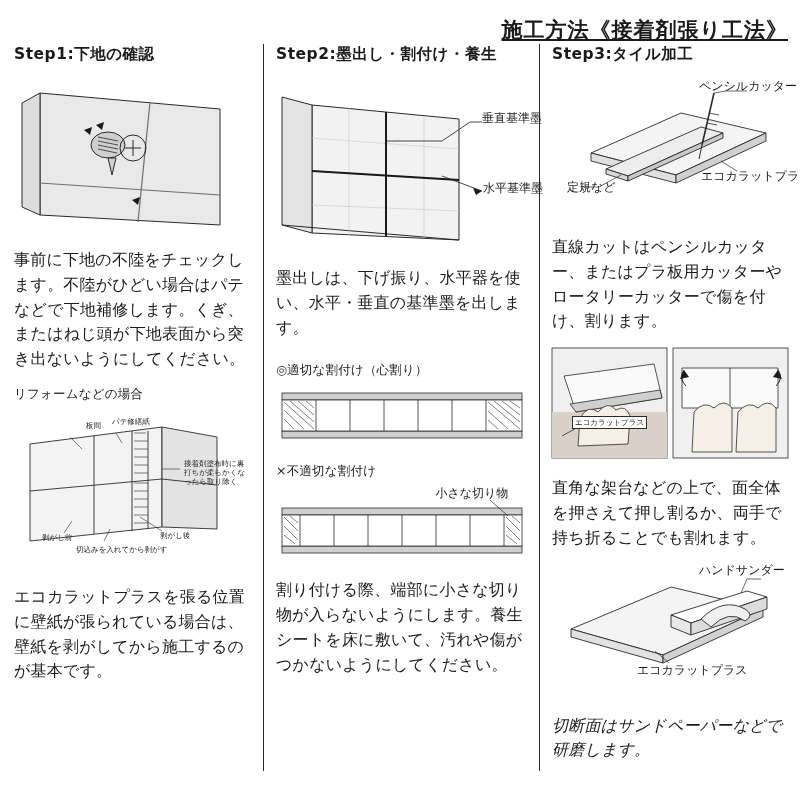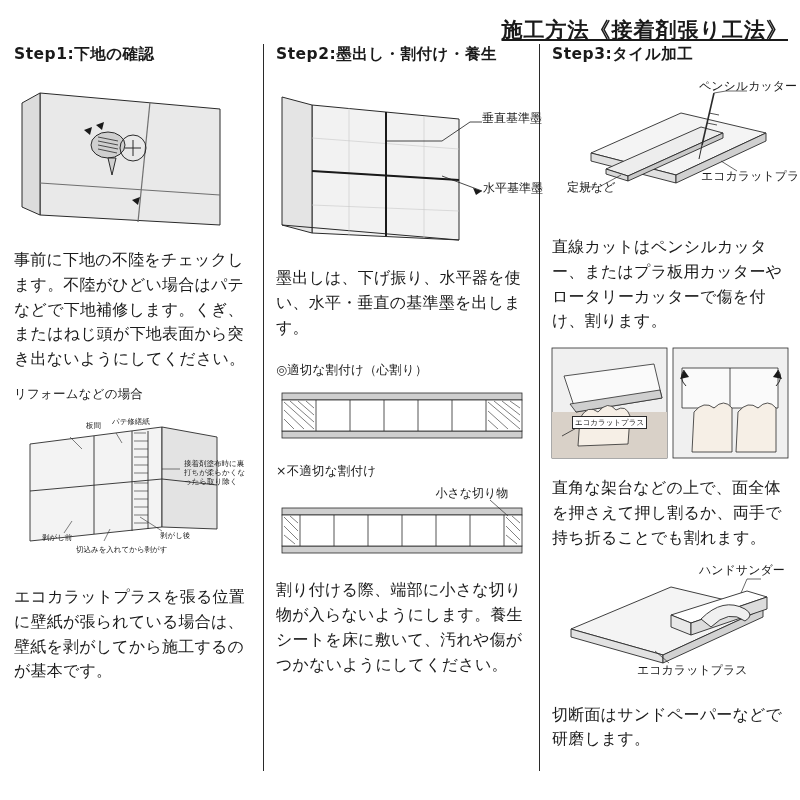--- a/index.html
+++ b/index.html
@@ -292,17 +292,17 @@
           <path d="M150 56 q22 -22 44 -10 q10 6 0 12 q-16 -12 -34 6 z" fill="#f0f0f0" stroke="#2a2a2a" stroke-width="0.9"></path>
 
           <line x1="190" y1="30" x2="196" y2="16" stroke="#2a2a2a" stroke-width="0.7"></line>
           <line x1="196" y1="16" x2="210" y2="16" stroke="#2a2a2a" stroke-width="0.7"></line>
           <line x1="104" y1="88" x2="118" y2="100" stroke="#2a2a2a" stroke-width="0.7"></line>
         </svg>
         <div class="lbl tiny2" style="left:148px;top:0px;">ハンドサンダー</div>
         <div class="lbl tiny2" style="left:86px;top:100px;">エコカラットプラス</div>
       </div>
 
-      <div class="body-text" style="margin-top:5px;">切断面はサンドペーパーなどで研磨します。</div>
+      <div class="body-text" style="margin-top:16px;font-style:italic;">切断面はサンドペーパーなどで研磨します。</div>
     </div>
 
   </div>
 </div>
 
 </body></html>

